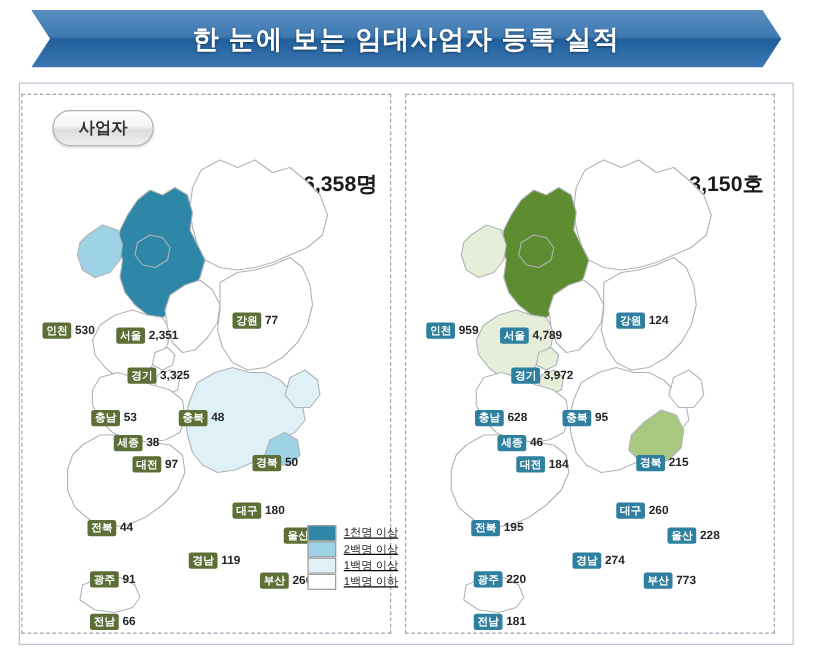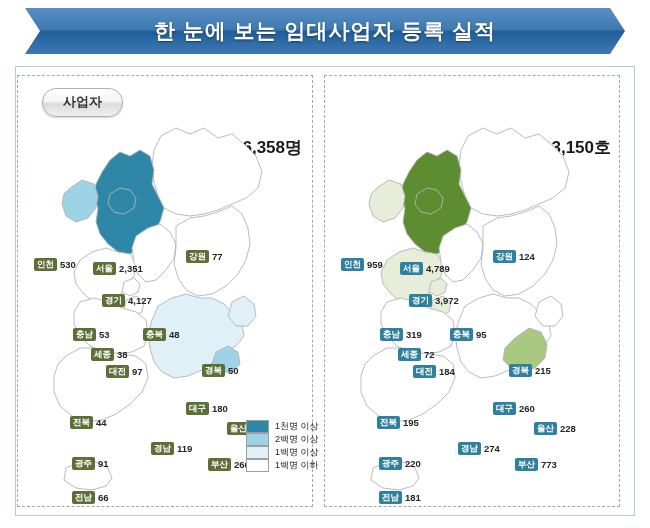--- a/index.html
+++ b/index.html
@@ -55,21 +55,21 @@
   .map-wrap svg{position:absolute;left:0;top:0;}
   
   .rlabel{position:absolute;display:flex;align-items:center;gap:3px;white-space:nowrap;}
   .rtag{
     color:#ffffff;font-size:8.5px;font-weight:bold;line-height:1;
     padding:2px 3px 2.5px 3px;border-radius:2px;
   }
   .rval{font-size:9.5px;font-weight:bold;color:#262626;}
   
   .legend{position:absolute;display:flex;flex-direction:column;}
-  .legend-row{display:flex;align-items:flex-start;height:13px;}
+  .legend-row{display:flex;align-items:flex-start;height:13px;text-decoration:underline;}
   .legend-sw{width:23px;height:13px;border:1px solid #9e9e9e;box-sizing:border-box;}
   .legend-txt{font-size:9px;color:#222;margin-left:6px;white-space:nowrap;}
 </style>
 </head>
 <body>
 
 <div id="title-banner">
   <svg width="600" height="46" viewBox="0 0 600 46">
     <defs>
       <linearGradient id="bannerGrad" x1="0" y1="0" x2="0" y2="1">
@@ -138,21 +138,21 @@
       <div class="rlabel" style="left:16px;top:182px;">
         <span class="rtag" style="background:#5d6f37;">인천</span>
         <span class="rval">530</span>
       </div>
       <div class="rlabel" style="left:75px;top:186px;">
         <span class="rtag" style="background:#5d6f37;">서울</span>
         <span class="rval">2,351</span>
       </div>
       <div class="rlabel" style="left:84px;top:218px;">
         <span class="rtag" style="background:#5d6f37;">경기</span>
-        <span class="rval">4,127</span>
+        <span class="rval">3,325</span>
       </div>
       <div class="rlabel" style="left:168px;top:174px;">
         <span class="rtag" style="background:#5d6f37;">강원</span>
         <span class="rval">77</span>
       </div>
       <div class="rlabel" style="left:55px;top:252px;">
         <span class="rtag" style="background:#5d6f37;">충남</span>
         <span class="rval">53</span>
       </div>
       <div class="rlabel" style="left:125px;top:252px;">
@@ -262,29 +262,29 @@
       <div class="rlabel" style="left:84px;top:218px;">
         <span class="rtag" style="background:#2f7f9e;">경기</span>
         <span class="rval">3,972</span>
       </div>
       <div class="rlabel" style="left:168px;top:174px;">
         <span class="rtag" style="background:#2f7f9e;">강원</span>
         <span class="rval">124</span>
       </div>
       <div class="rlabel" style="left:55px;top:252px;">
         <span class="rtag" style="background:#2f7f9e;">충남</span>
-        <span class="rval">319</span>
+        <span class="rval">628</span>
       </div>
       <div class="rlabel" style="left:125px;top:252px;">
         <span class="rtag" style="background:#2f7f9e;">충북</span>
         <span class="rval">95</span>
       </div>
       <div class="rlabel" style="left:73px;top:272px;">
         <span class="rtag" style="background:#2f7f9e;">세종</span>
-        <span class="rval">72</span>
+        <span class="rval">46</span>
       </div>
       <div class="rlabel" style="left:88px;top:289px;">
         <span class="rtag" style="background:#2f7f9e;">대전</span>
         <span class="rval">184</span>
       </div>
       <div class="rlabel" style="left:184px;top:288px;">
         <span class="rtag" style="background:#2f7f9e;">경북</span>
         <span class="rval">215</span>
       </div>
       <div class="rlabel" style="left:168px;top:326px;">

